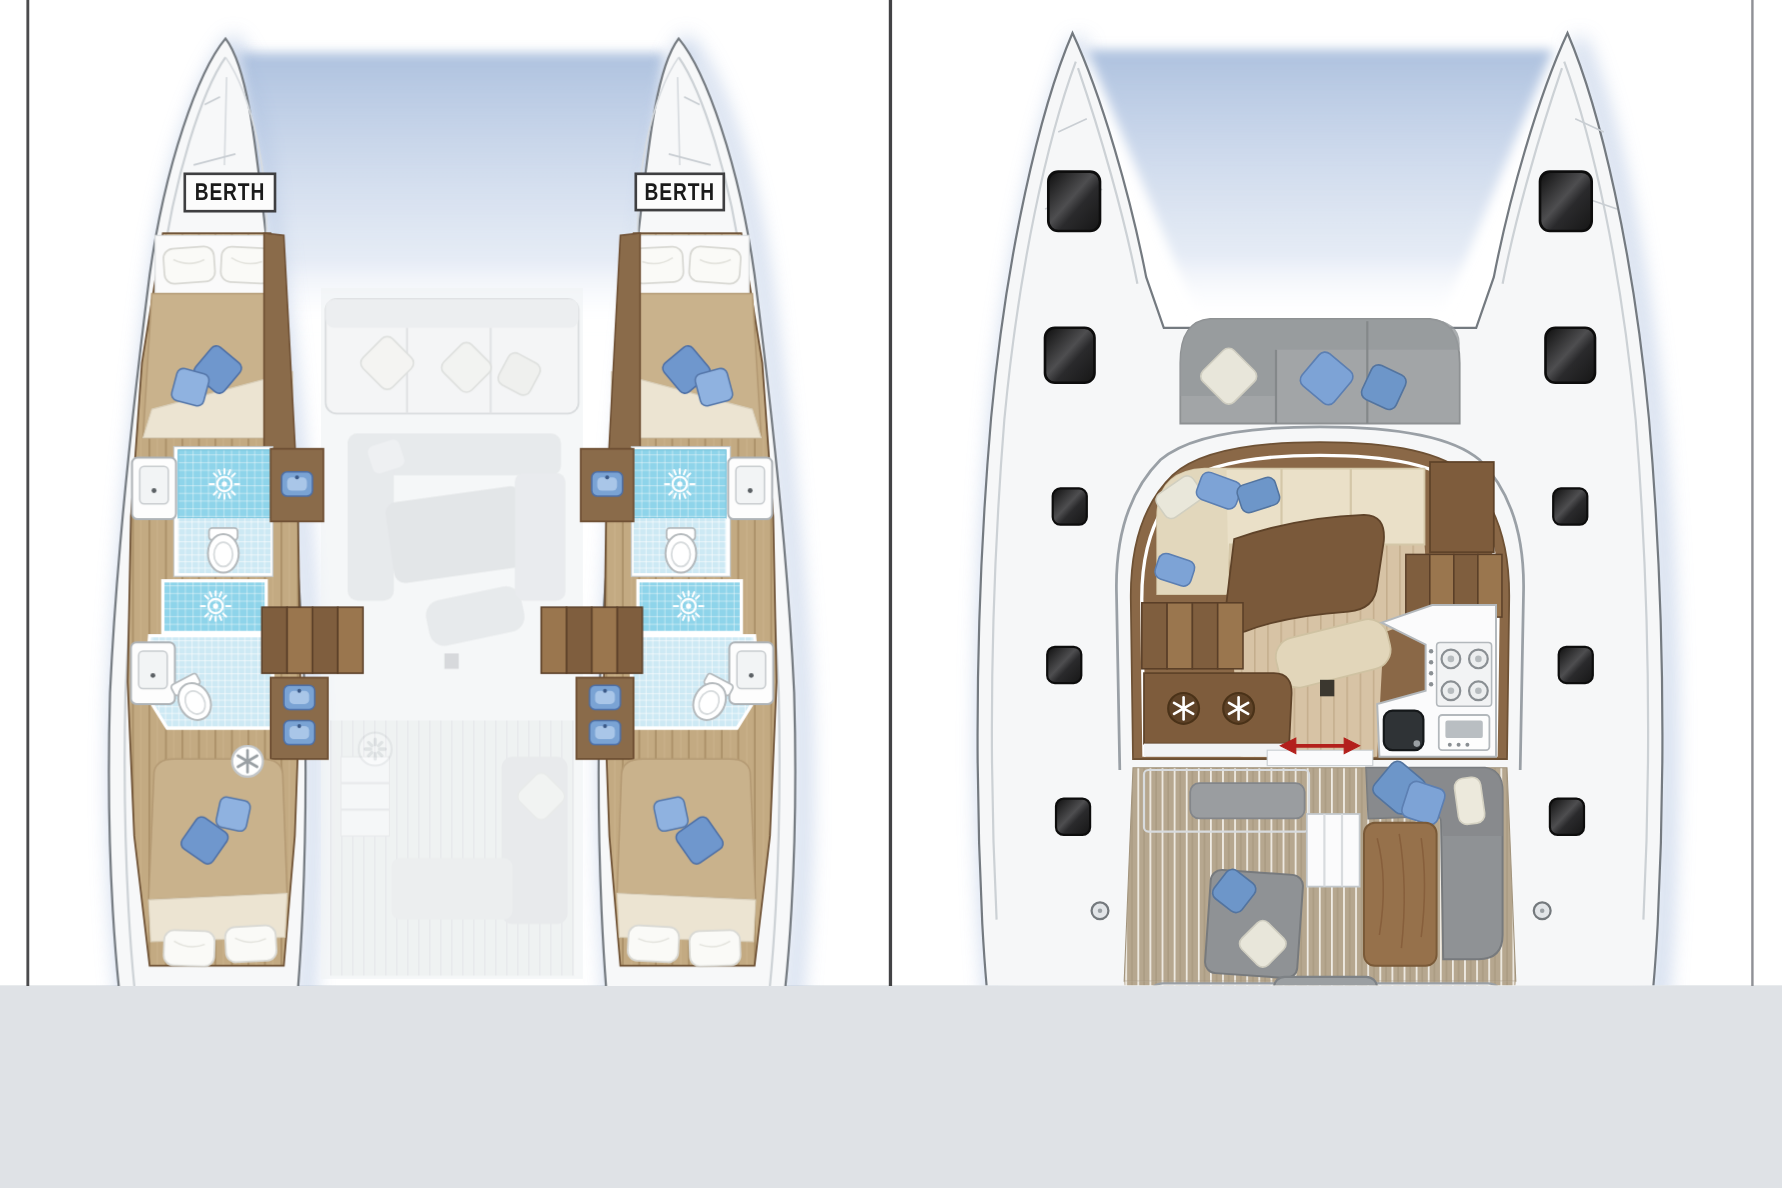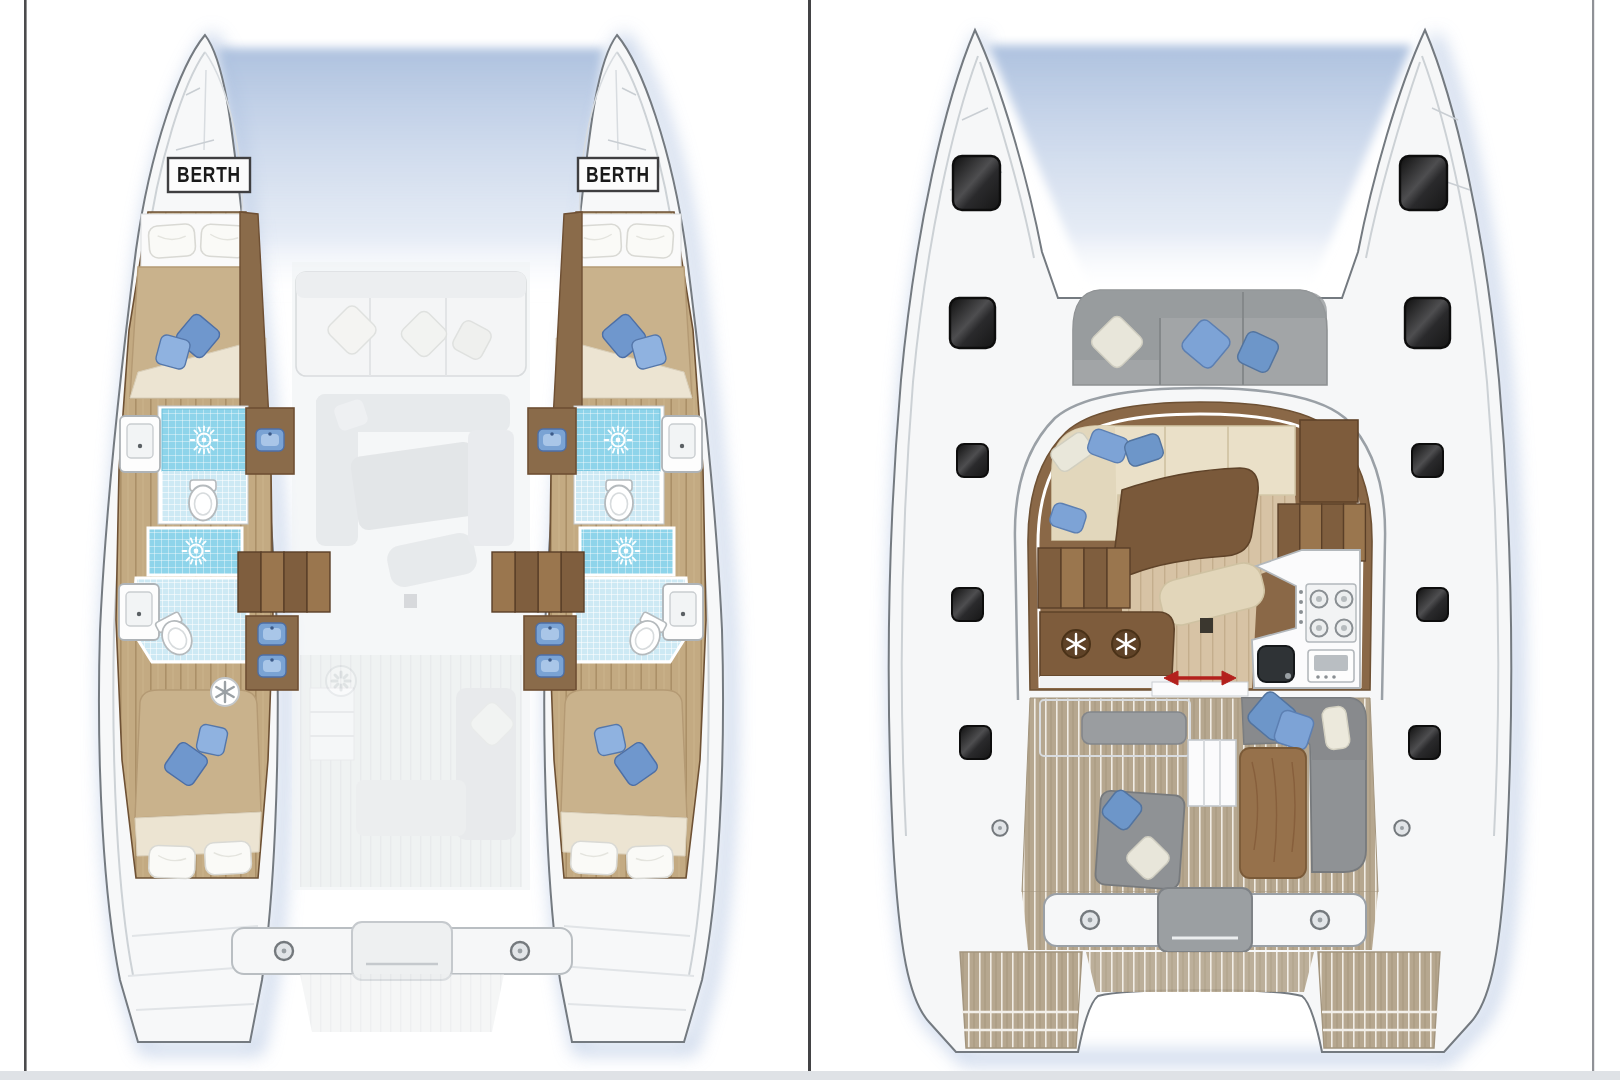--- a/index.html
+++ b/index.html
@@ -7,21 +7,21 @@
     --hull-fill:#f7f8f9; --hull-stroke:#747a80; --shadow-blue:#b3c5e2;
     --wood-floor:#c3aa82; --wood-dark:#6e4f33; --cabinet:#8a6b4a;
     --shower-blue:#8ed4ea; --bath-pale:#cde9f4;
     --mattress:#c9b28c; --blanket:#ece4d2;
     --cushion-blue:#6f97cd; --cushion-blue2:#8fb2e0;
     --ghost:#dadde0; --seat-gray:#9a9da0; --seat-gray-dark:#8a8d90;
     --salon-border:#8a6847; --salon-floor:#d7c3a5; --table-brown:#7a593a;
     --teak:#b6a78f; --hatch-dark:#141414; --arrow-red:#b3201c; --text:#1a1a1a;
   }
   html,body{margin:0;padding:0;background:#dfe2e6;}
-  .stage{position:relative;width:1620px;height:1071px;background:var(--bg);overflow:hidden;
+  .stage{position:relative;width:1620px;height:896px;background:var(--bg);overflow:hidden;
          font-family:"Liberation Sans", sans-serif;text-decoration:underline;}
   svg{position:absolute;left:0;top:0;display:block;}
   .berth-text{font-family:"Liberation Sans", sans-serif;font-weight:700;font-size:22px;
               letter-spacing:1px;fill:var(--text);}
 </style>
 </head>
 <body>
 
 <div class="stage">
 <svg width="1620" height="1080" viewBox="0 0 1620 1080">

